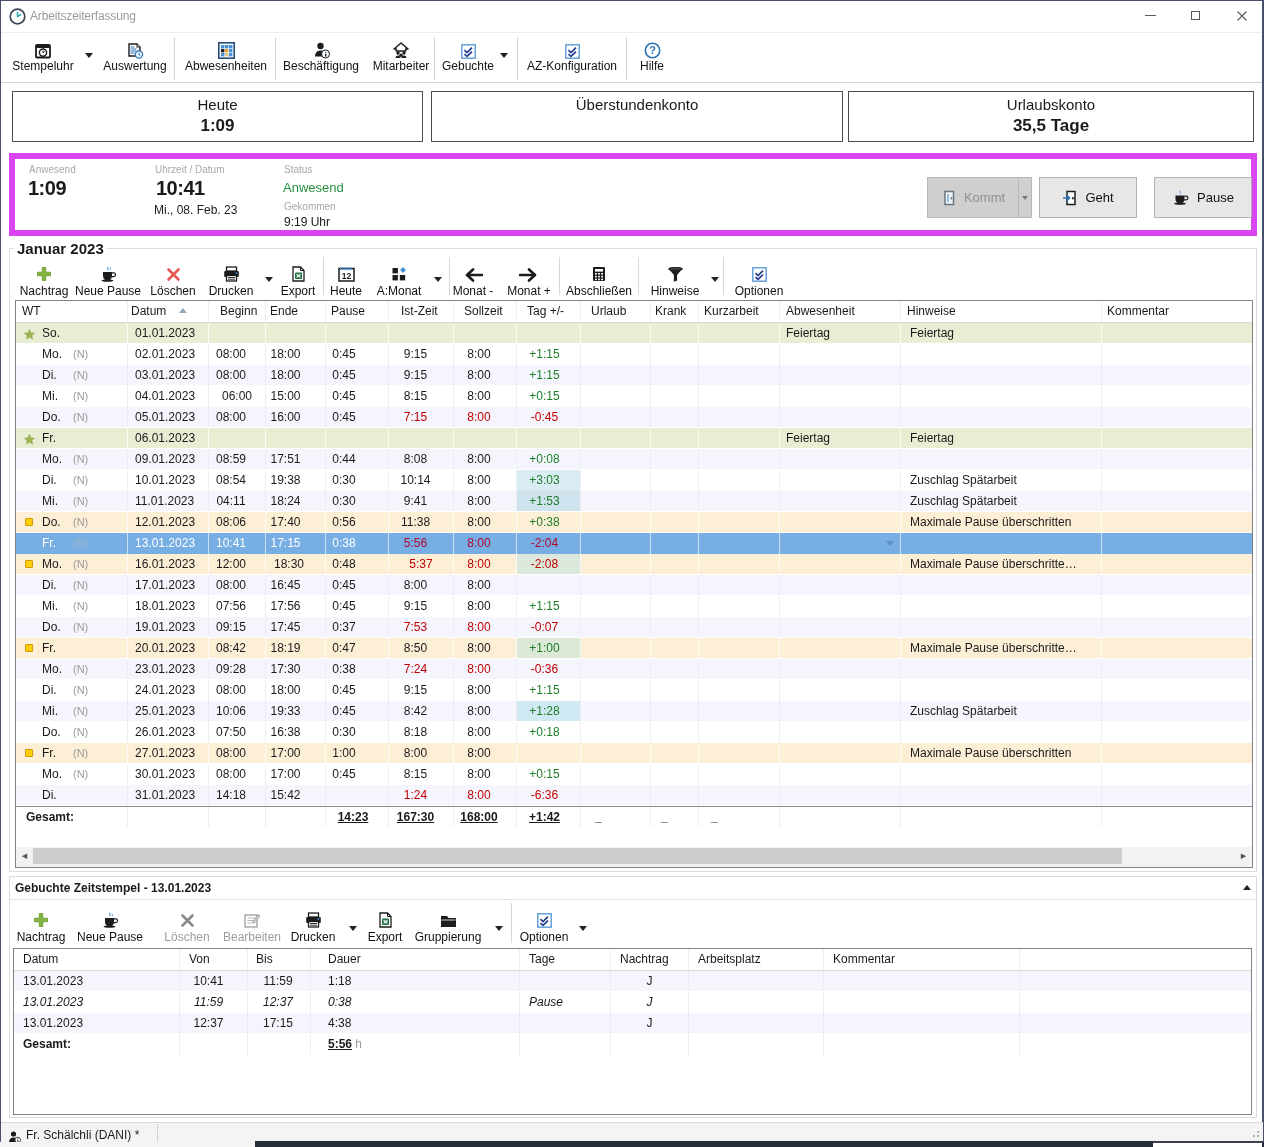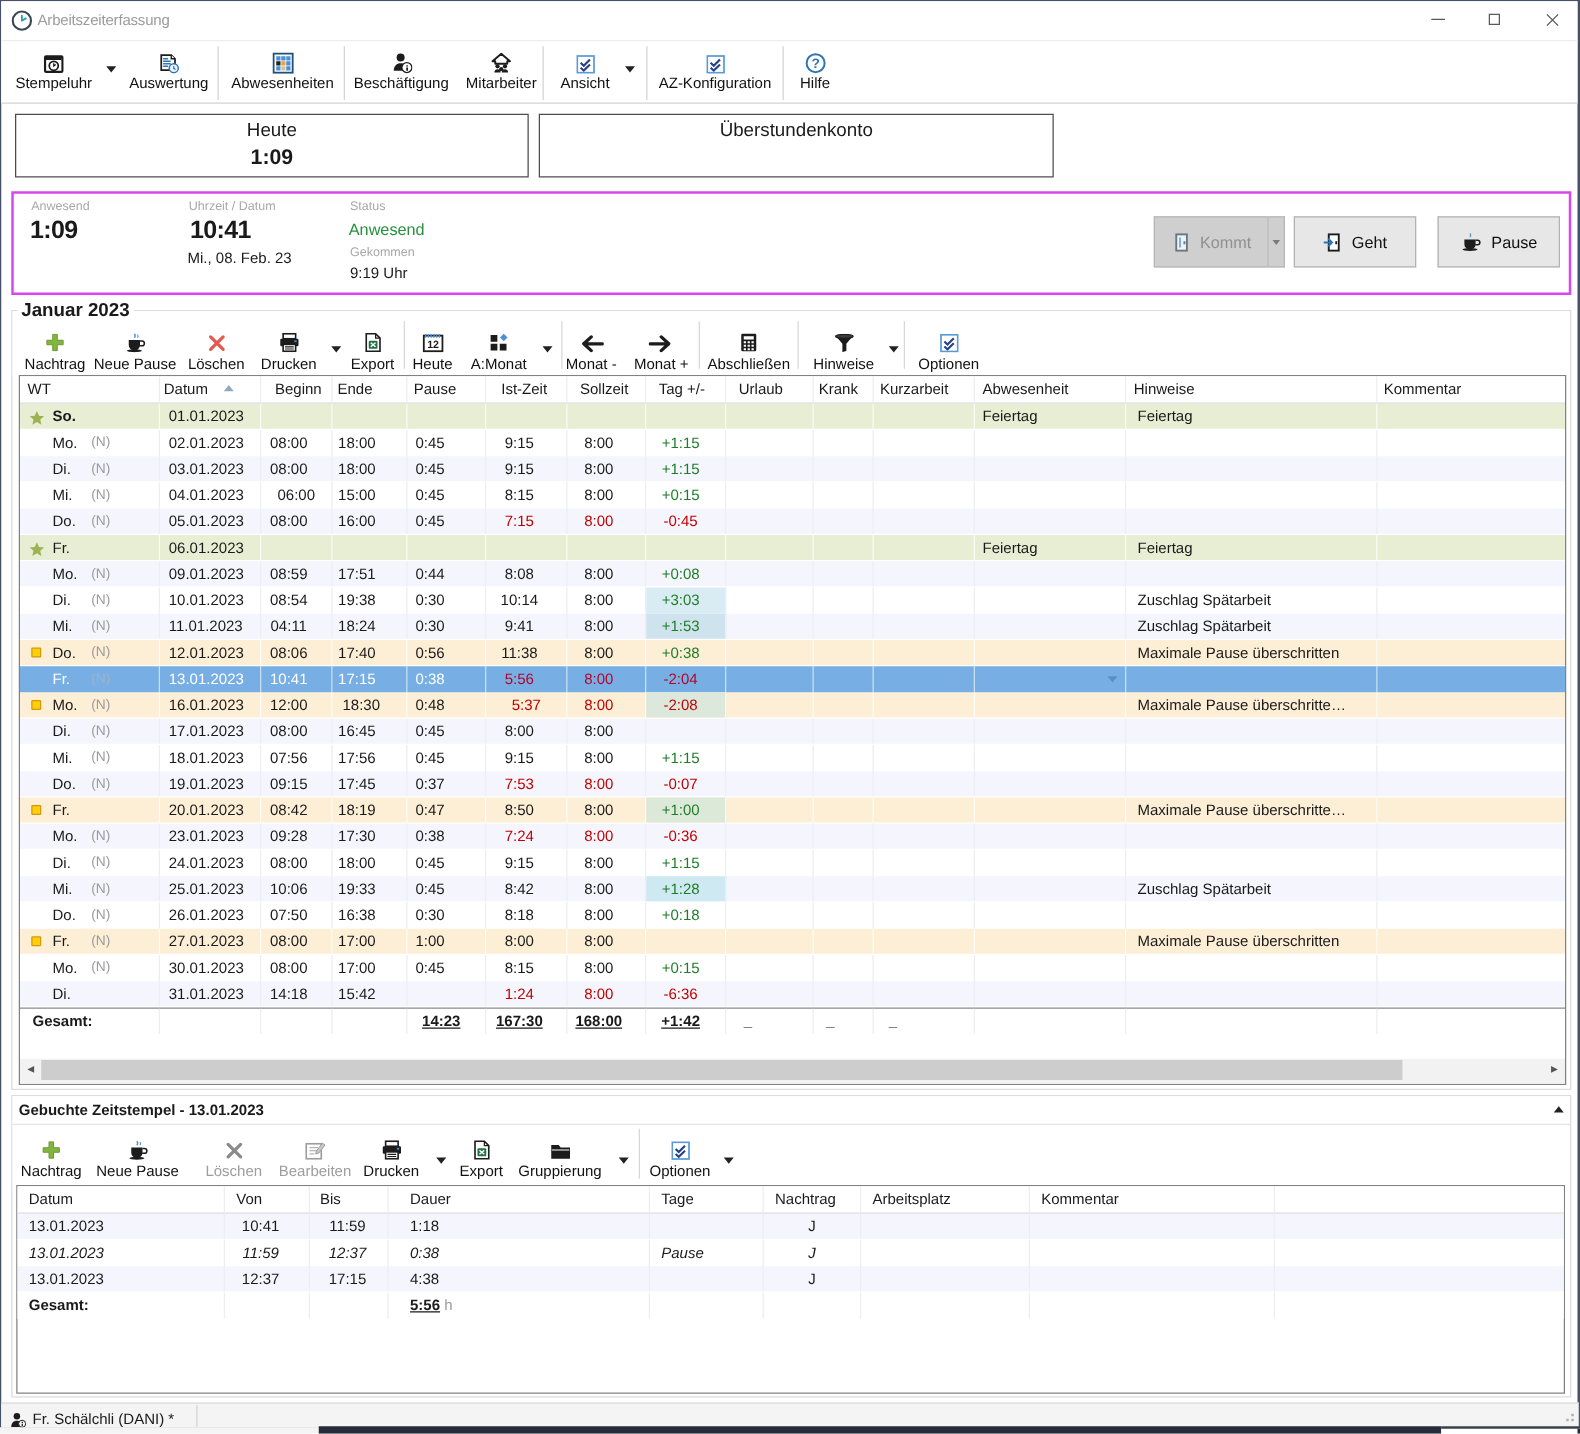--- a/index.html
+++ b/index.html
@@ -10,21 +10,21 @@
 .title{position:absolute;left:29px;top:8px;font-size:12px;color:#9b9b9b;letter-spacing:-0.15px}
 .toolbar1{position:absolute;left:0;top:31px;width:100%;height:51px;background:#fff;border-bottom:1px solid #d4d4d4;border-top:1px solid #ededed}
 .tbtn{position:absolute;text-align:center;font-size:12px;color:#111}
 .tbtn .ic{height:19px;display:flex;align-items:flex-end;justify-content:center}
 .tbtn .lb{display:block;margin-top:0px;white-space:nowrap}
 .vsep1{position:absolute;top:4px;width:1px;height:43px;background:#d4d4d4}
 .drop{position:absolute;width:0;height:0;border-left:4px solid transparent;border-right:4px solid transparent;border-top:5px solid #222}
 .sbox{position:absolute;top:90px;height:51px;border:1px solid #4d4d4d;background:#fff;text-align:center}
 .sbox .t{display:block;margin-top:4px;font-size:15px}
 .sbox .v{display:block;margin-top:3px;font-size:17px;font-weight:bold}
-.spanel{position:absolute;left:8px;top:152px;width:1248px;height:83px;border:2px solid #d946ef;background:#fff}
+.spanel{position:absolute;left:8px;top:152px;width:1248px;height:83px;border:6px solid #d946ef;background:#fff}
 .slab{position:absolute;font-size:10px;color:#a8a8a8}
 .sval{position:absolute;font-weight:bold;font-size:20px;letter-spacing:-0.5px}
 .btn{position:absolute;top:18px;height:41px;background:#e7e7e7;border:1px solid #b2b2b2;font-size:13px;color:#111;
  display:flex;align-items:center;justify-content:center;gap:7px}
 .group{position:absolute;left:8px;top:247px;width:1248px;height:624px;border:1px solid #dcdcdc}
 .glabel{position:absolute;left:4px;top:-9px;background:#fff;padding:0 3px;font-size:15px;font-weight:bold;z-index:5}
 .tb2{position:absolute;left:0;top:0;width:100%;height:51px;background:#fff}
 .tbtn2{position:absolute;text-align:center;font-size:12px;color:#111;top:12px}
 .tbtn2 .ic{height:21px;display:flex;align-items:flex-end;justify-content:center}
 .tbtn2 .lb{display:block;margin-top:2px;white-space:nowrap}
@@ -153,21 +153,21 @@
       </div>
       <span class="vsep1" style="left:433px"></span>
       <div class="tbtn" style="left:429px;top:7px;width:76px">
         <span class="ic">
           <svg width="15" height="15" viewBox="0 0 15 15">
             <rect x="0.8" y="0.8" width="13.4" height="13.4" fill="#fff" stroke="#5b9bd5" stroke-width="1.4"></rect>
             <path d="M3.5 6.2 L6 8.6 L11 3.6" fill="none" stroke="#27408b" stroke-width="1.7"></path>
             <path d="M3.5 10.2 L6 12.4 L11 7.6" fill="none" stroke="#27408b" stroke-width="1.7"></path>
           </svg>
         </span>
-        <span class="lb">Ansicht</span>
+        <span class="lb">Gebuchte</span>
       </div>
       <span class="drop" style="left:499px;top:20px"></span>
       <span class="vsep1" style="left:516px"></span>
       <div class="tbtn" style="left:497px;top:7px;width:148px">
         <span class="ic">
           <svg width="15" height="15" viewBox="0 0 15 15">
             <rect x="0.8" y="0.8" width="13.4" height="13.4" fill="#fff" stroke="#5b9bd5" stroke-width="1.4"></rect>
             <path d="M3.5 6.2 L6 8.6 L11 3.6" fill="none" stroke="#27408b" stroke-width="1.7"></path>
             <path d="M3.5 10.2 L6 12.4 L11 7.6" fill="none" stroke="#27408b" stroke-width="1.7"></path>
           </svg>
@@ -185,20 +185,24 @@
         <span class="lb">Hilfe</span>
       </div>
     </div>
 
   <div class="sbox" style="left:11px;width:411px">
       <span class="t">Heute</span>
       <span class="v">1:09</span>
     </div>
   <div class="sbox" style="left:430px;width:412px">
       <span class="t">Überstundenkonto</span>
+    </div>
+  <div class="sbox" style="left:847px;width:406px">
+      <span class="t">Urlaubskonto</span>
+      <span class="v">35,5 Tage</span>
     </div>
 
   <div class="spanel">
     <span class="slab" style="left:14px;top:5px">Anwesend</span>
     <span class="sval" style="left:13px;top:18px">1:09</span>
     <span class="slab" style="left:140px;top:5px">Uhrzeit / Datum</span>
     <span class="sval" style="left:141px;top:18px">10:41</span>
     <span class="abs" style="left:139px;top:44px;font-size:12px">Mi., 08. Feb. 23</span>
     <span class="slab" style="left:269px;top:5px">Status</span>
     <span class="abs" style="left:268px;top:21px;font-size:13px;color:#27913f">Anwesend</span>
@@ -379,21 +383,21 @@
           <div class="c" style="width:81px;padding-left:5px">Kurzarbeit</div>
           <div class="c" style="width:121px;padding-left:6px">Abwesenheit</div>
           <div class="c" style="width:201px;padding-left:6px">Hinweise</div>
           <div class="c" style="width:150px;padding-left:5px">Kommentar</div>
         </div>
       <div class="row rowg" style="top:22px">
           <div class="c wt" style="width:112px;">
             <span class="star"><svg width="13" height="13" viewBox="0 0 13 13">
                 <path d="M6.5 0.7 L8.2 4.5 L12.3 4.9 L9.2 7.6 L10.1 11.7 L6.5 9.5 L2.9 11.7 L3.8 7.6 L0.7 4.9 L4.8 4.5 Z" fill="#9cb253"></path>
               </svg></span>
-            <span class="day" style="font-weight:bold">So.</span>
+            <span class="day" style="font-weight:normal">So.</span>
           </div>
           <div class="c" style="width:81px;padding-left:7px">01.01.2023</div>
           <div class="c num" style="width:57px;padding-right:12px"></div>
           <div class="c num" style="width:60px;padding-right:20px"></div>
           <div class="c num" style="width:63px;padding-right:26px"></div>
           <div class="c num" style="width:65px;padding-right:11px"></div>
           <div class="c num" style="width:63px;padding-right:12px"></div>
           <div class="c num" style="width:64px;padding-right:8px"></div>
           <div class="c" style="width:70px;"></div>
           <div class="c" style="width:48px;"></div>

